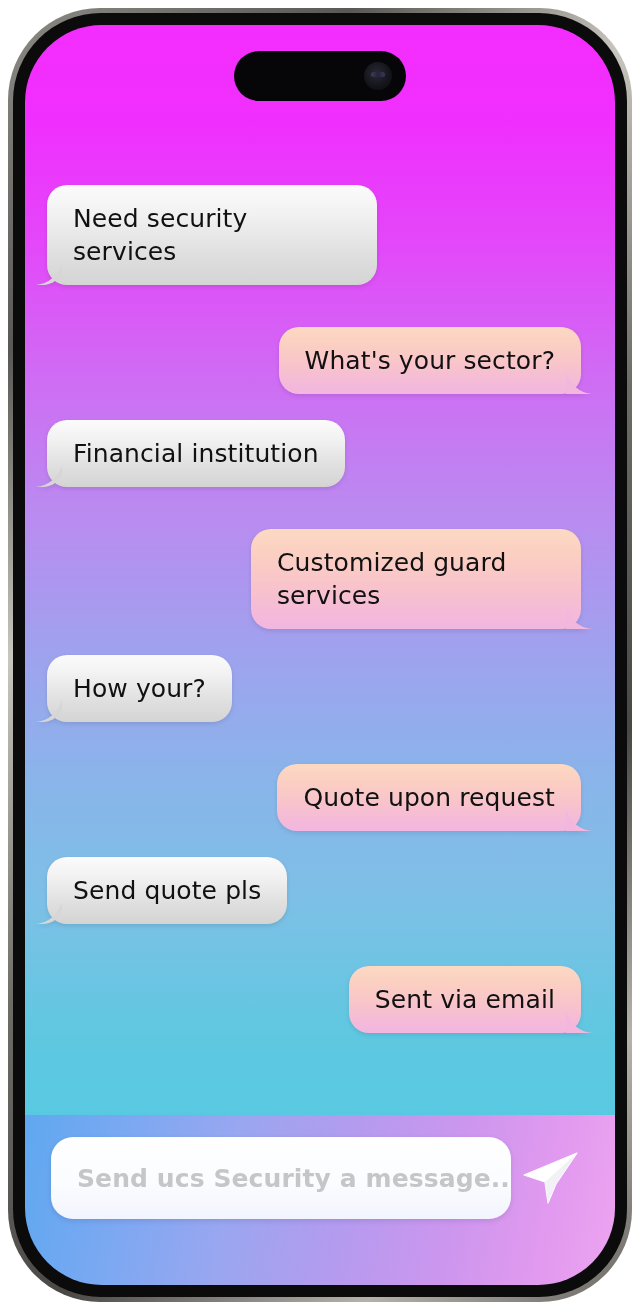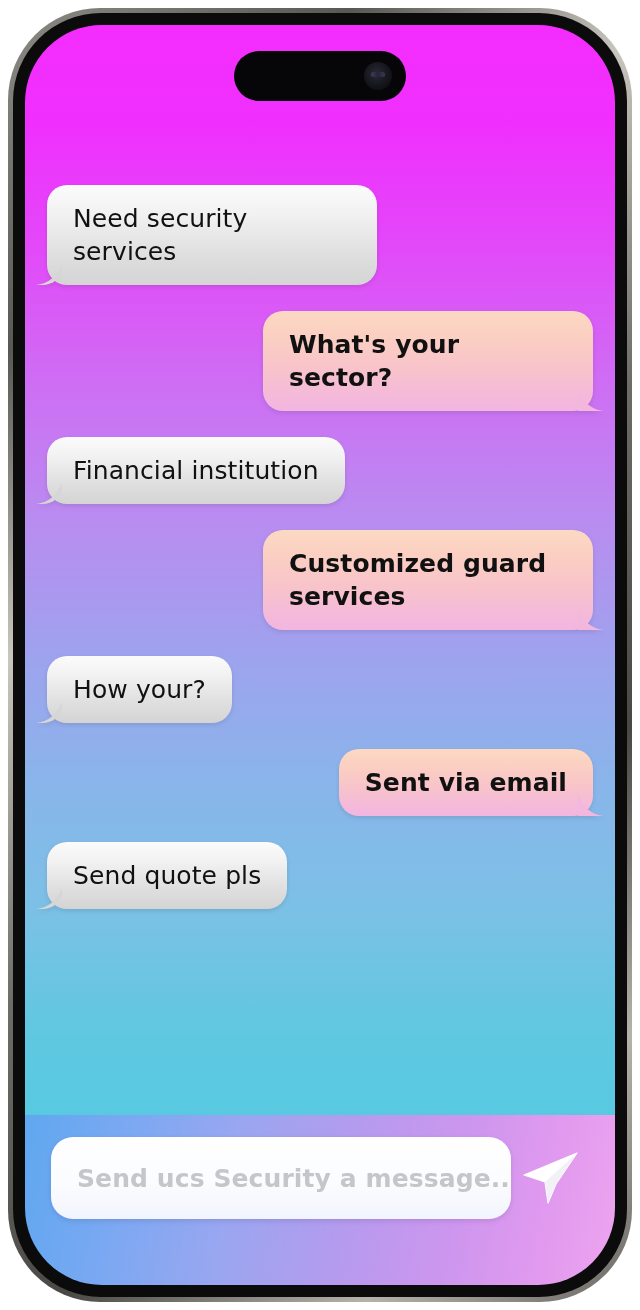--- a/index.html
+++ b/index.html
@@ -61,21 +61,21 @@
         #9fa2ee 57%,
         #89b5ea 69%,
         #7cc0e6 80%,
         #5fc8e1 92%,
         #58c9e2 100%);
   }
 
   .bubbles {
     position: absolute;
     left: 0;
-    right: 0;
+    right: 12px;
     top: 0;
     padding: 160px 22px 0 22px;
     box-sizing: border-box;
   }
 
   .row {
     display: flex;
     width: 100%;
     margin-bottom: 26px;
   }
@@ -108,22 +108,23 @@
     width: 26px;
     height: 22px;
     background: #d6d6d6;
     border-bottom-right-radius: 20px 16px;
     clip-path: path("M26,22 L26,0 C22,13 12,21 0,22 Z");
   }
 
   
   .bubble.out {
     background: linear-gradient(180deg, #fcd9c3 0%, #fbcfc2 26%, #f8c3cb 58%, #f4b9da 86%, #f2b6e0 100%);
-    font-weight: 700;
+    font-weight: 400;
     letter-spacing: 0.1px;
+    margin-top: 16px;
   }
   .bubble.out::after {
     content: "";
     position: absolute;
     right: -11px;
     bottom: 0px;
     width: 26px;
     height: 22px;
     background: #f3b7dd;
     clip-path: path("M0,22 L0,0 C4,13 14,21 26,22 Z");
@@ -228,27 +229,30 @@
           </div>
 
           <div class="row right">
             <div class="bubble out">Customized guard services</div>
           </div>
 
           <div class="row left">
             <div class="bubble in">How your?</div>
           </div>
 
+          <div class="row right">
+            <div class="bubble out">Quote upon request</div>
+          </div>
+
+          <div class="row left">
+            <div class="bubble in">Send quote pls</div>
+          </div>
 
           <div class="row right">
             <div class="bubble out">Sent via email</div>
-          </div>
-
-          <div class="row left">
-            <div class="bubble in">Send quote pls</div>
           </div>
 
         </div>
       </div>
 
       <div class="composer">
         <div class="msg-input">
           <span class="msg-input-placeholder">Send ucs Security a message....</span>
         </div>
         <div class="send-btn">

